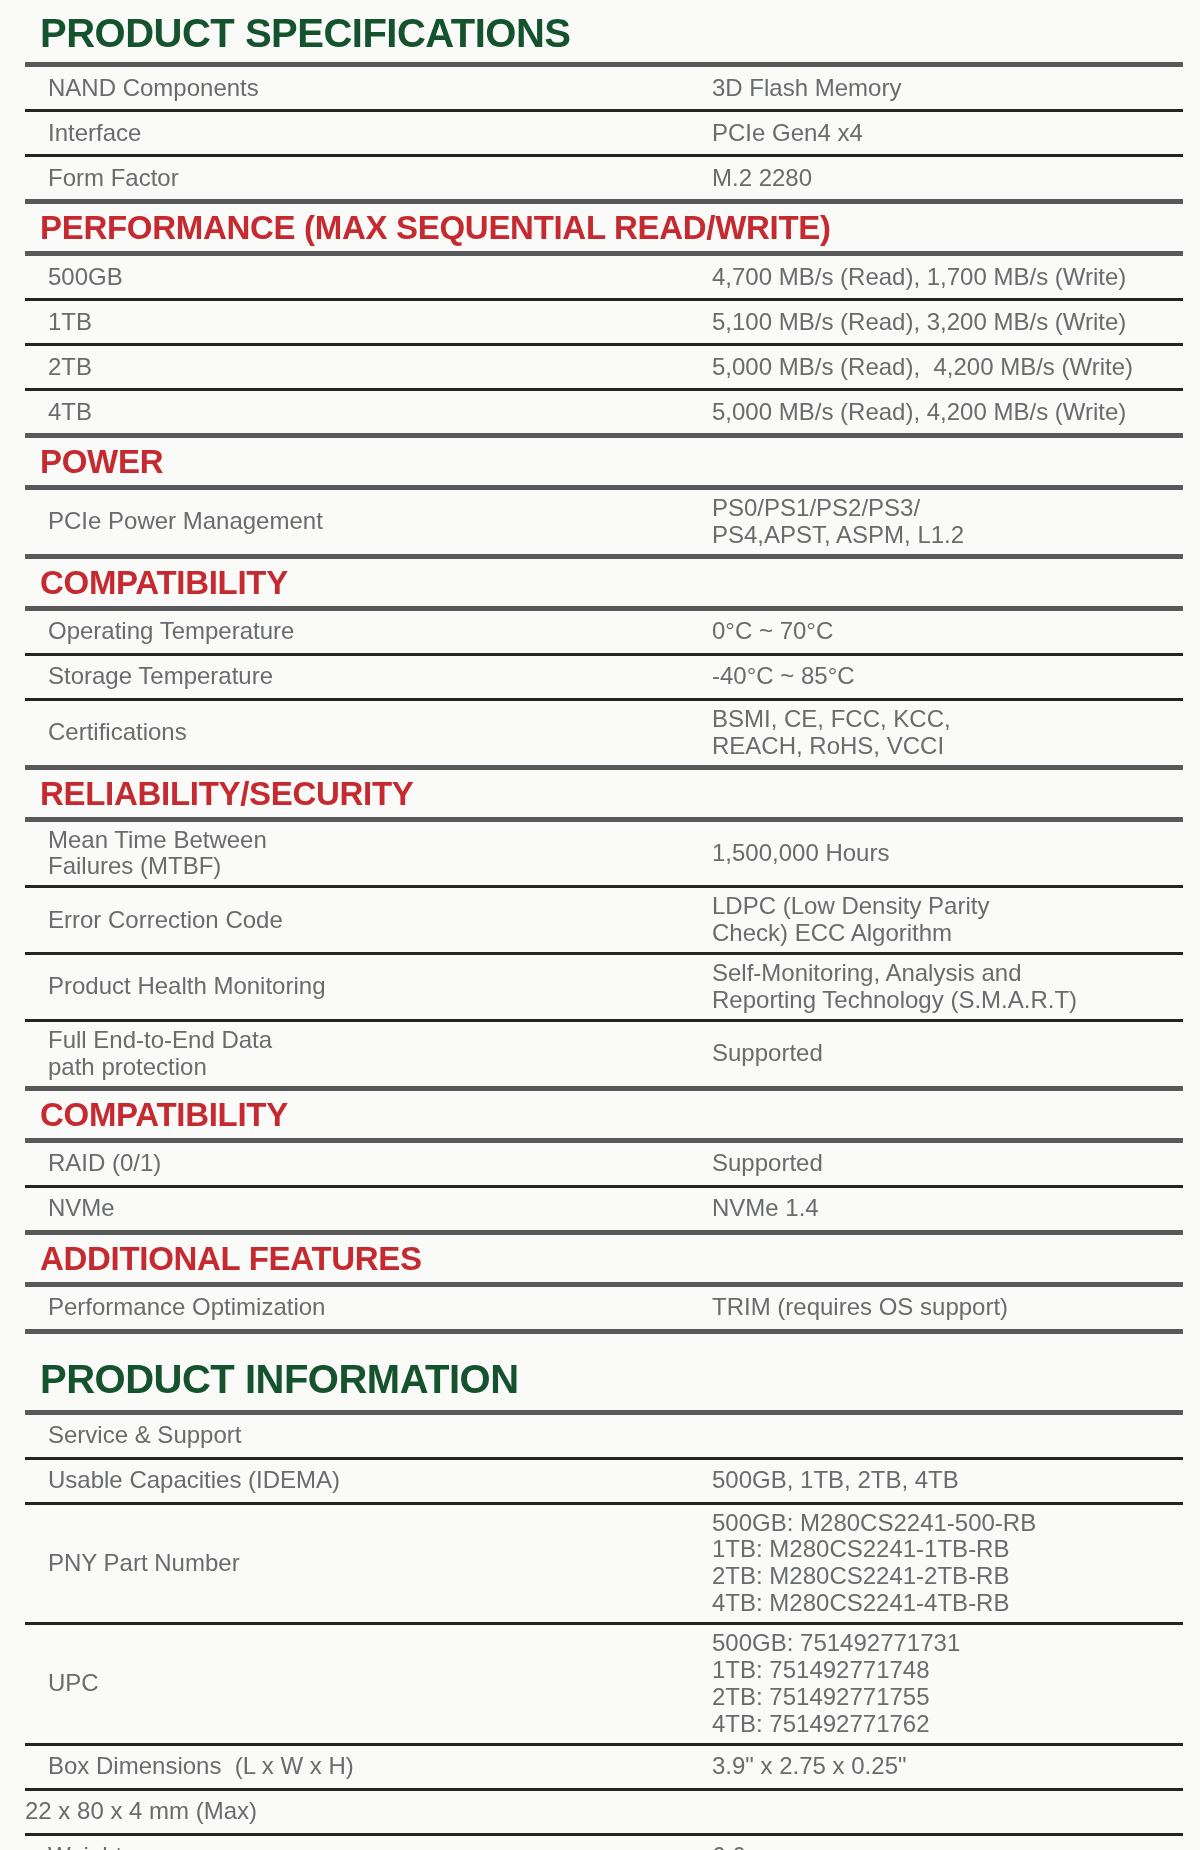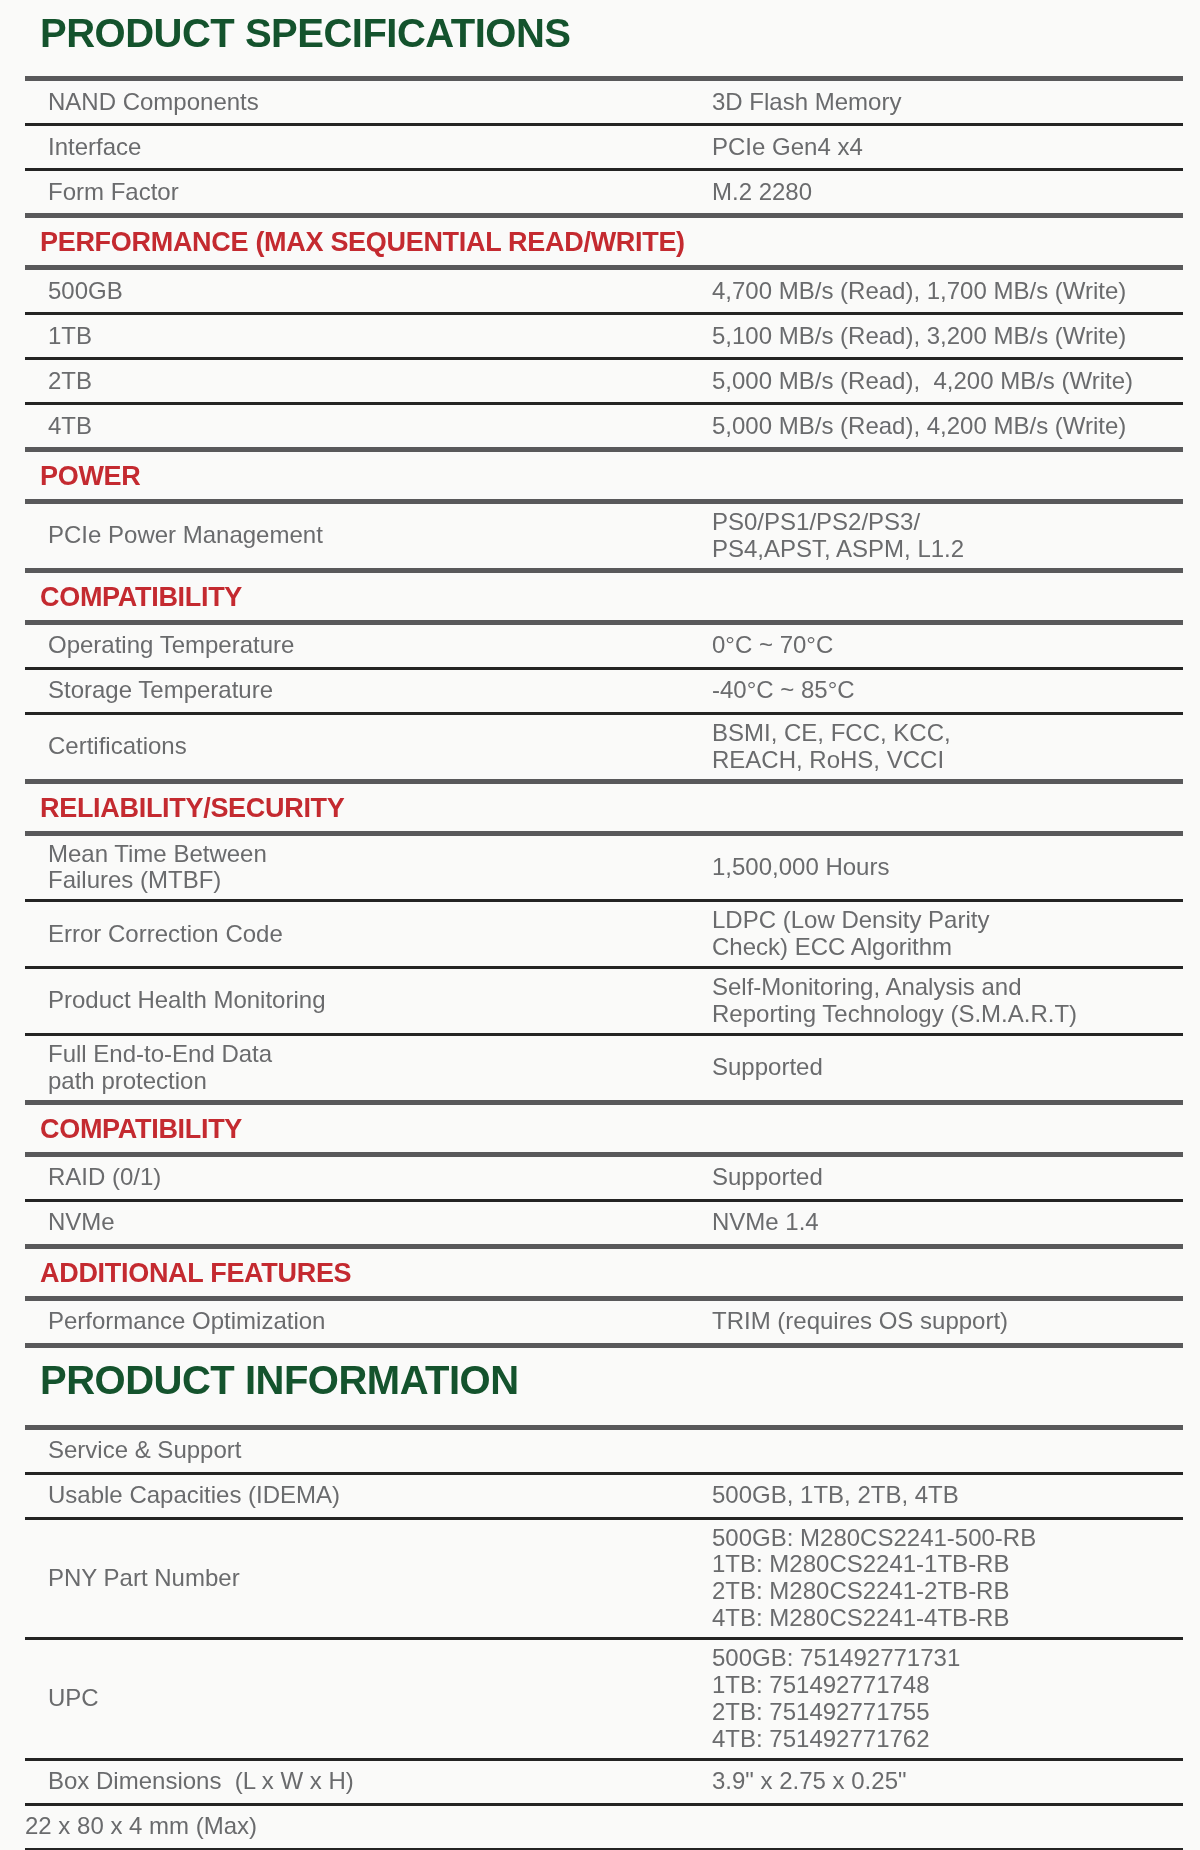--- a/index.html
+++ b/index.html
@@ -15,27 +15,27 @@
   }
   .big-title {
     margin: 0 0 0 40px;
     padding: 6px 0 8px 0;
     font-size: 40px;
     line-height: 42px;
     font-weight: bold;
     letter-spacing: -0.5px;
     color: #14532d;
   }
-  .table { margin-left: 25px; width: 1158px; margin-top: 14px; }
+  .table { margin-left: 25px; width: 1158px; }
   .hr { border: 0; margin: 0; padding: 0; }
   .hr.thick { height: 5px; background: #59595b; }
   .hr.thin  { height: 3px; background: #242424; }
   .section-heading {
     padding: 9px 0 8px 15px;
-    font-size: 27px;
+    font-size: 33px;
     line-height: 30px;
     font-weight: bold;
     letter-spacing: -0.3px;
     color: #c42a30;
   }
   .row {
     display: flex;
     align-items: center;
     min-height: 42px;
     padding: 5px 0;
@@ -47,21 +47,21 @@
     white-space: pre-line;
     color: #6a6b6d;
   }
   .cell.label {
     width: 687px;
     box-sizing: border-box;
     padding-left: 23px;
     flex: 0 0 687px;
   }
   .cell.value { flex: 1 1 auto; min-width: 0; }
-  .big-title.info { padding-top: 11px; padding-bottom: 10px; }
+  .big-title.info { padding-top: 24px; padding-bottom: 10px; }
 </style>
 </head>
 <body>
 
 <div class="sheet">
 
   <h1 class="big-title">PRODUCT SPECIFICATIONS</h1>
 
   <div class="table">
     <div class="hr thick"></div>

